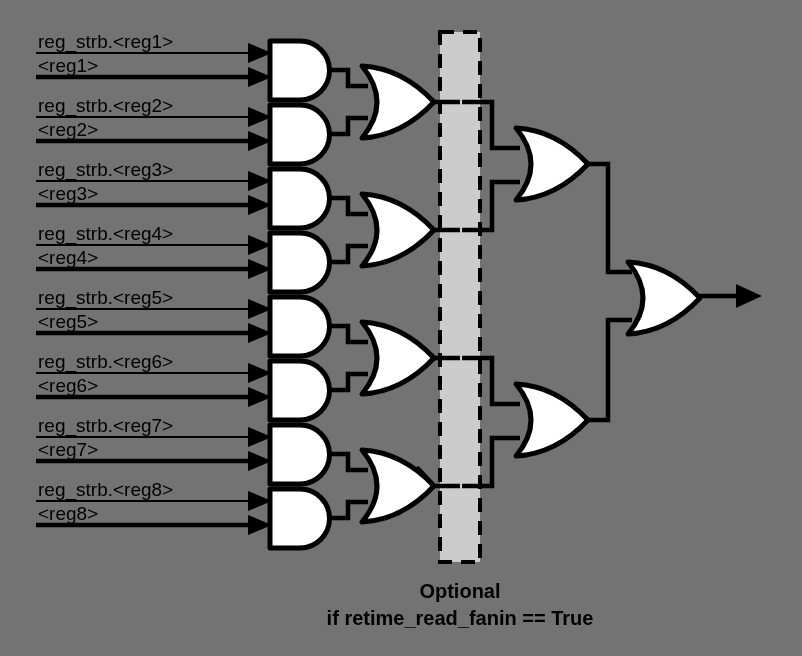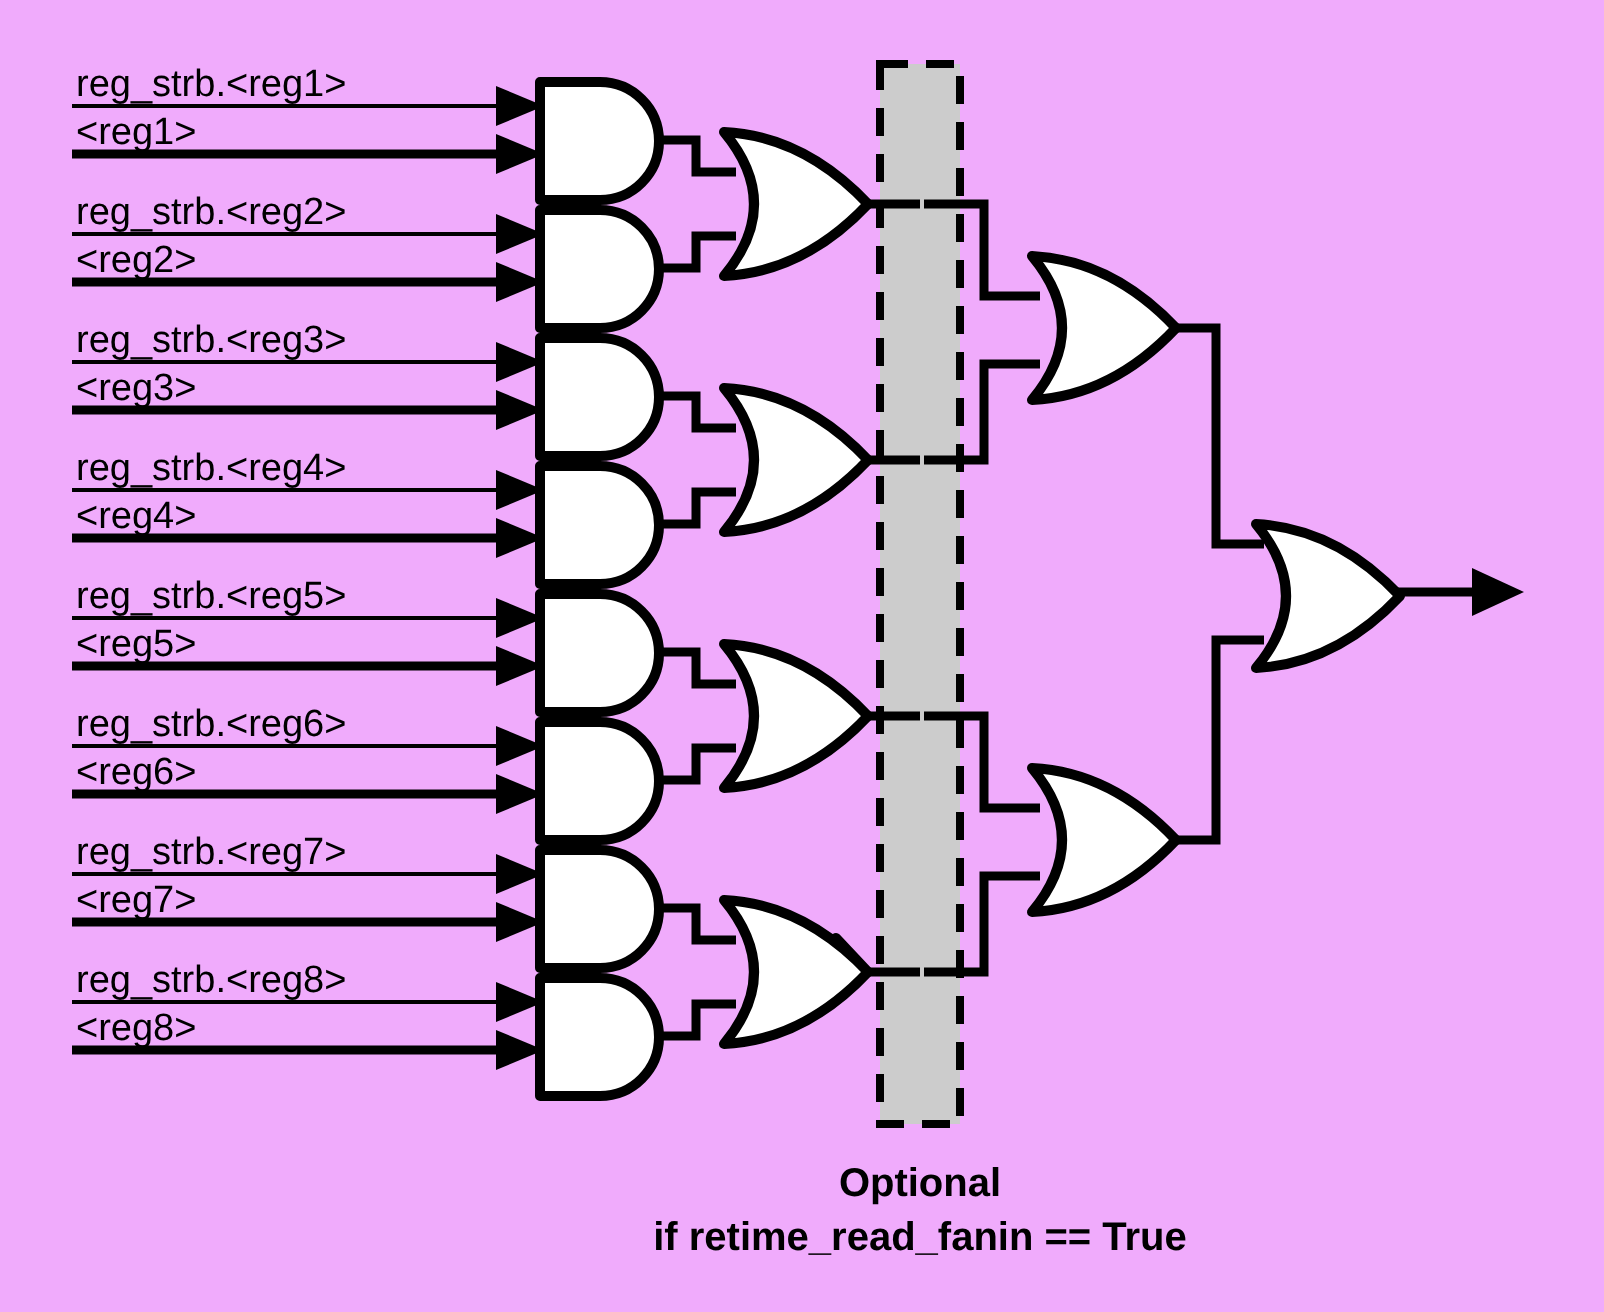--- a/index.html
+++ b/index.html
@@ -7,21 +7,21 @@
     padding: 0;
     background: #ffffff;
   }
   body {
     font-family: "Liberation Sans", sans-serif;
   }
   #diagram-root {
     position: relative;
     width: 802px;
     height: 656px;
-    background: #f0abfc;
+    background: #737373;
     overflow: hidden;
   }
   #circuit-svg {
     position: absolute;
     left: 0;
     top: 0;
     width: 802px;
     height: 656px;
   }
   .sig-label {

